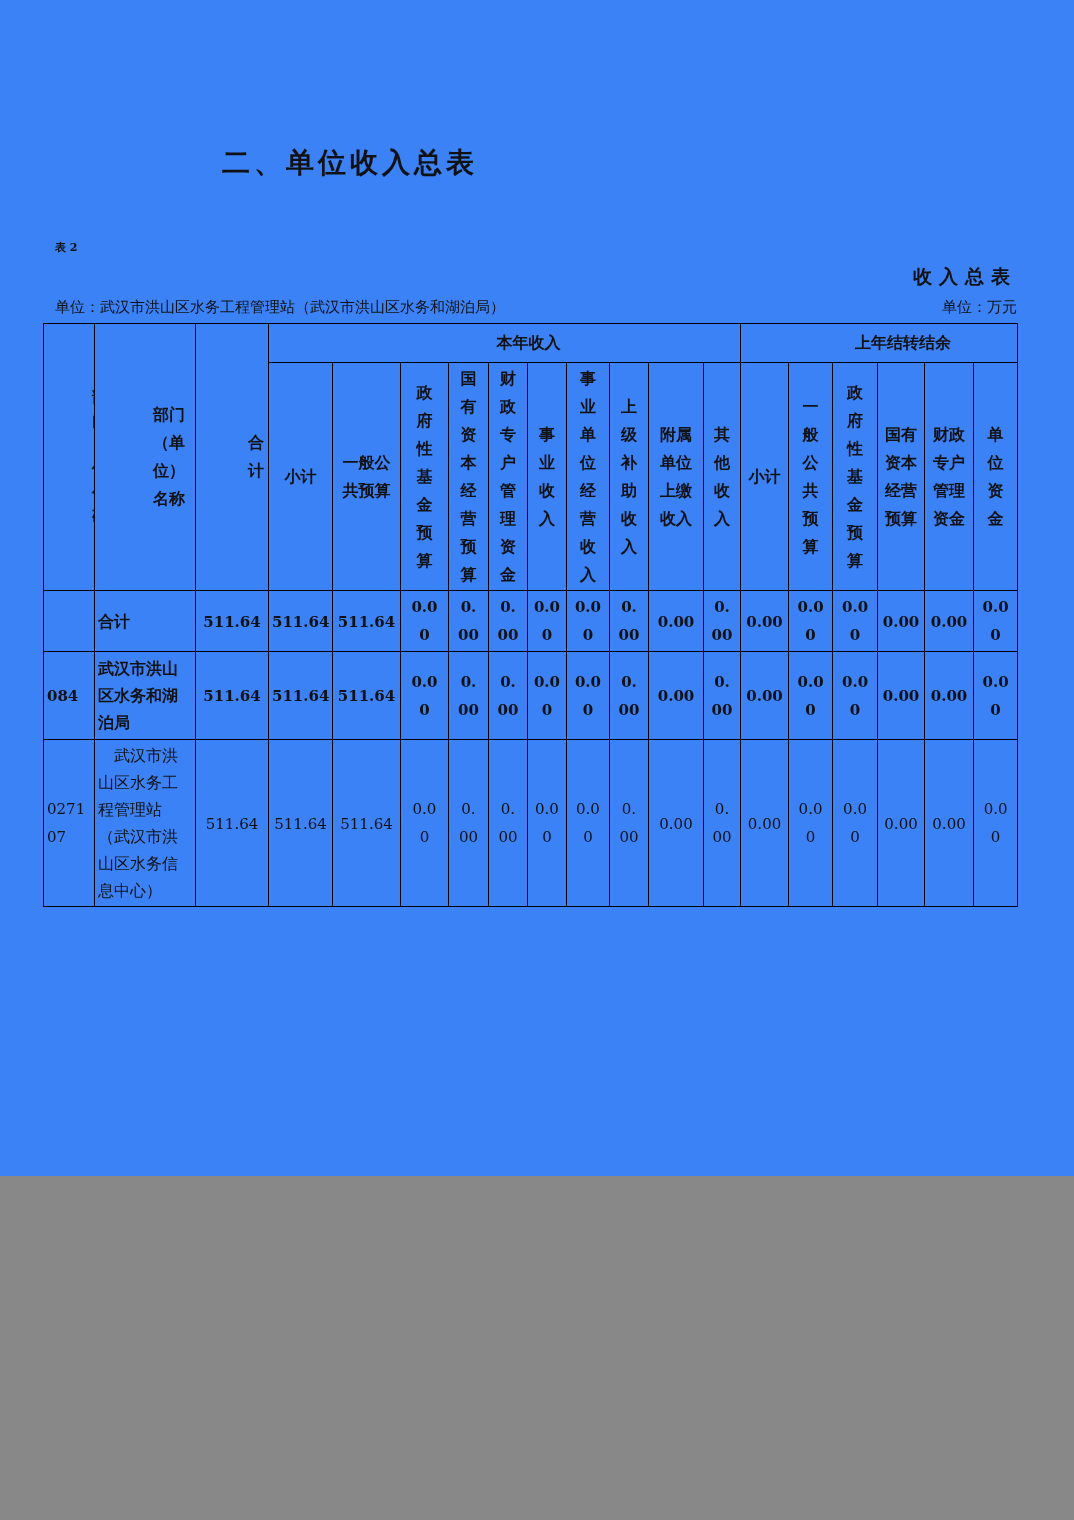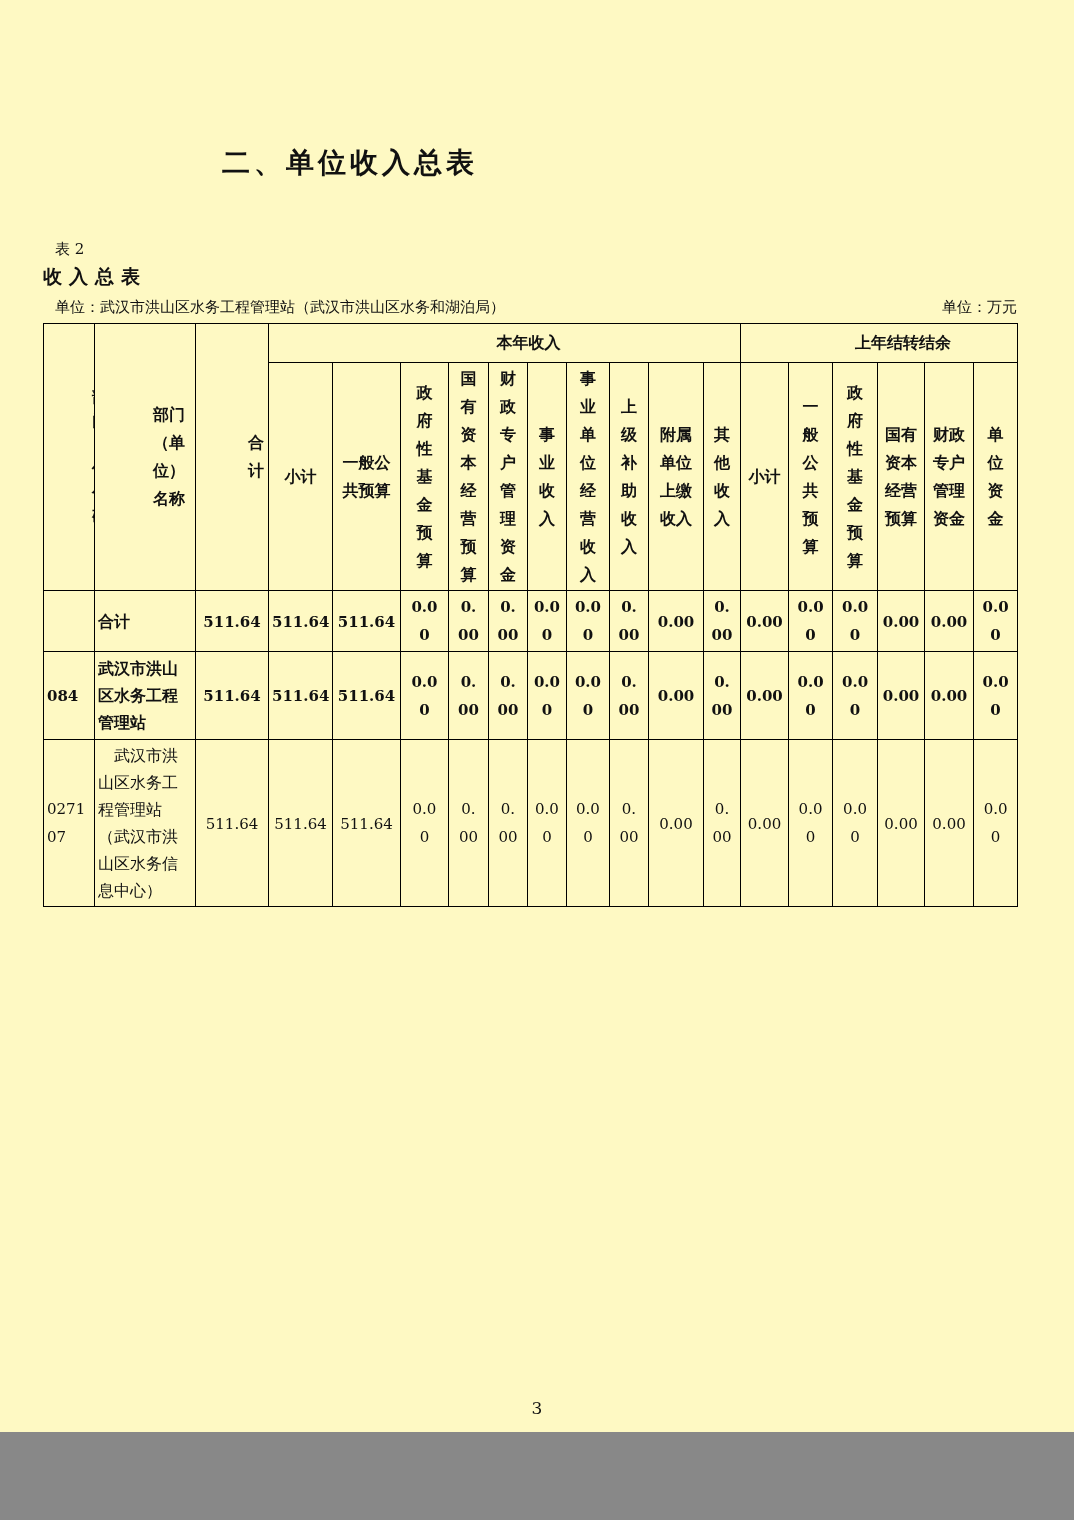--- a/index.html
+++ b/index.html
@@ -1,36 +1,37 @@
 <!DOCTYPE html>
 <html><head>
 <meta charset="utf-8">
 <style>
   html,body{margin:0;padding:0;background:#888;}
   .page{
     position:relative;
-    width:1074px;height:1432px;
-    background:#fef9c3;
+    width:1074px;height:1176px;
+    background:#3b82f6;
     font-family:"DejaVu Serif","Liberation Serif",serif;
     color:#111;
     overflow:hidden;
   }
   .main-title{
     position:absolute;left:222px;top:144px;
     font-family:"Liberation Sans","DejaVu Sans",sans-serif;
     font-size:28px;font-weight:bold;letter-spacing:4px;
     white-space:nowrap;margin:0;
   }
   .table-label{
     position:absolute;left:55px;top:240px;
-    font-size:15px;
+    font-size:11px;
+    font-weight:bold;
   }
   .table-title{
     position:absolute;left:43px;top:264px;width:974px;
-    text-align:left;
+    text-align:right;
     font-family:"Liberation Sans","DejaVu Sans",sans-serif;
     font-size:19px;font-weight:bold;letter-spacing:7px;
   }
   .unit-row{
     position:absolute;left:55px;top:298px;width:962px;
     display:flex;justify-content:space-between;
     font-size:15px;
   }
   table.income{
     position:absolute;left:43px;top:323px;
@@ -224,21 +225,21 @@
         <td class="val w2"><span>0.00</span></td>
         <td class="val"><span>0.00</span></td>
         <td class="val w3"><span>0.00</span></td>
         <td class="val w3"><span>0.00</span></td>
         <td class="val"><span>0.00</span></td>
         <td class="val"><span>0.00</span></td>
         <td class="val w3"><span>0.00</span></td>
       </tr>
       <tr class="r1" style="height:88px">
         <td class="code">084</td>
-        <td class="name">武汉市洪山区水务工程管理站</td>
+        <td class="name">武汉市洪山区水务和湖泊局</td>
         <td class="val nw"><span>511.64</span></td>
         <td class="val nw"><span>511.64</span></td>
         <td class="val nw"><span>511.64</span></td>
         <td class="val w3"><span>0.00</span></td>
         <td class="val w2"><span>0.00</span></td>
         <td class="val w2"><span>0.00</span></td>
         <td class="val w3"><span>0.00</span></td>
         <td class="val w3"><span>0.00</span></td>
         <td class="val w2"><span>0.00</span></td>
         <td class="val"><span>0.00</span></td>

